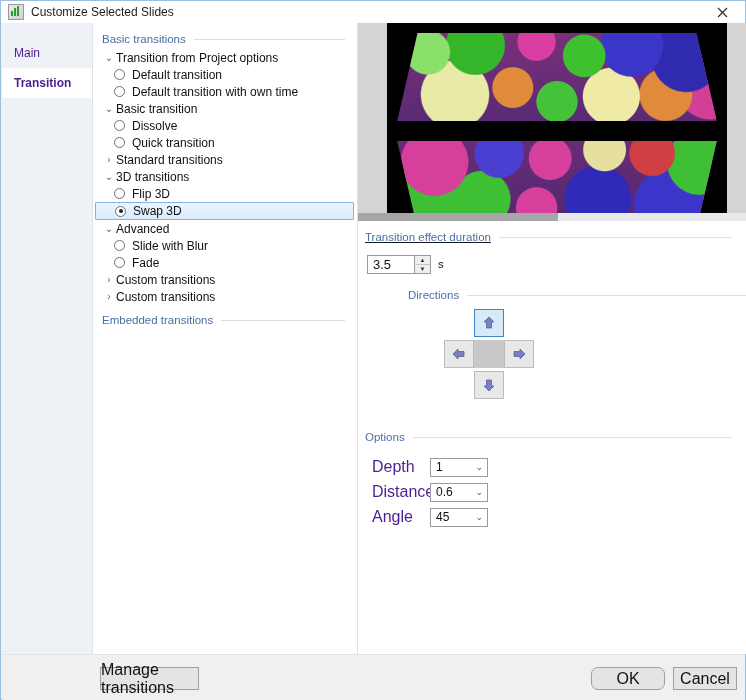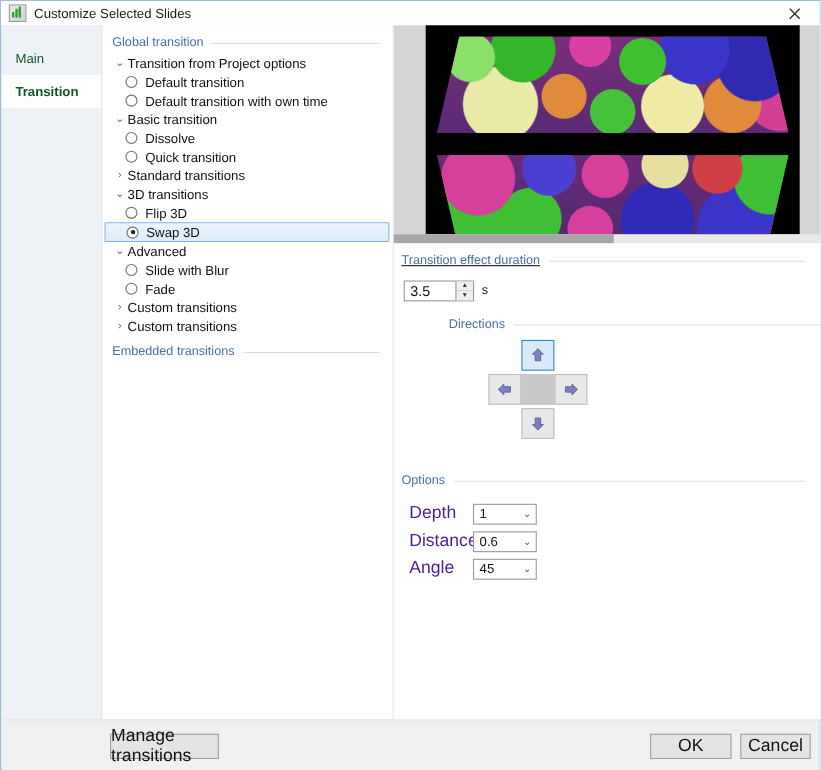--- a/index.html
+++ b/index.html
@@ -59,21 +59,21 @@
     width: 90px; height: 631px;
     background: #eef1f6;
     border-right: 1px solid #dfe3e8;
   }
   .tab {
     position: relative;
     height: 30px; width: 90px;
     display: flex; align-items: center;
     padding-left: 12px;
     box-sizing: border-box;
-    font-size: 12px; color: #14532d;
+    font-size: 12px; color: #4c1d95;
     background: transparent;
   }
   .tab.first { margin-top: 15px; }
   .tab.selected {
     background: #ffffff;
     font-weight: bold;
   }
 
   
   .content {
@@ -282,21 +282,21 @@
     border-top: 1px solid #e4e4e4;
   }
   .btn {
     position: absolute; top: 12px; height: 23px;
     border: 1px solid #a0a0a0; background: #e4e4e4;
     box-sizing: border-box;
     display: flex; align-items: center; justify-content: center;
     font-size: 16px; color: #111;
   }
   .btn.manage { left: 98px;  width: 99px; }
-  .btn.ok     { left: 589px; width: 74px; }
+  .btn.ok     { left: 589px; width: 74px; border-radius: 7px; }
   .btn.cancel { left: 671px; width: 64px; }
 </style>
 </head>
 <body>
 
 <div id="app">
 
   <div class="titlebar">
     <div class="title-icon"></div>
     <div class="title-text">Customize Selected Slides</div>
@@ -315,21 +315,21 @@
       <span>Transition</span>
     </div>
   </div>
 
   <div class="content">
     <div class="vsplit"></div>
 
     <div class="tree-col">
 
       <div class="grouphdr">
-        <span>Global transition</span>
+        <span>Basic transitions</span>
         <span class="line"></span>
       </div>
 
       <div class="tree">
 
         <div class="node group">
           <span class="chev">⌄</span>
           <span>Transition from Project options</span>
         </div>
 

